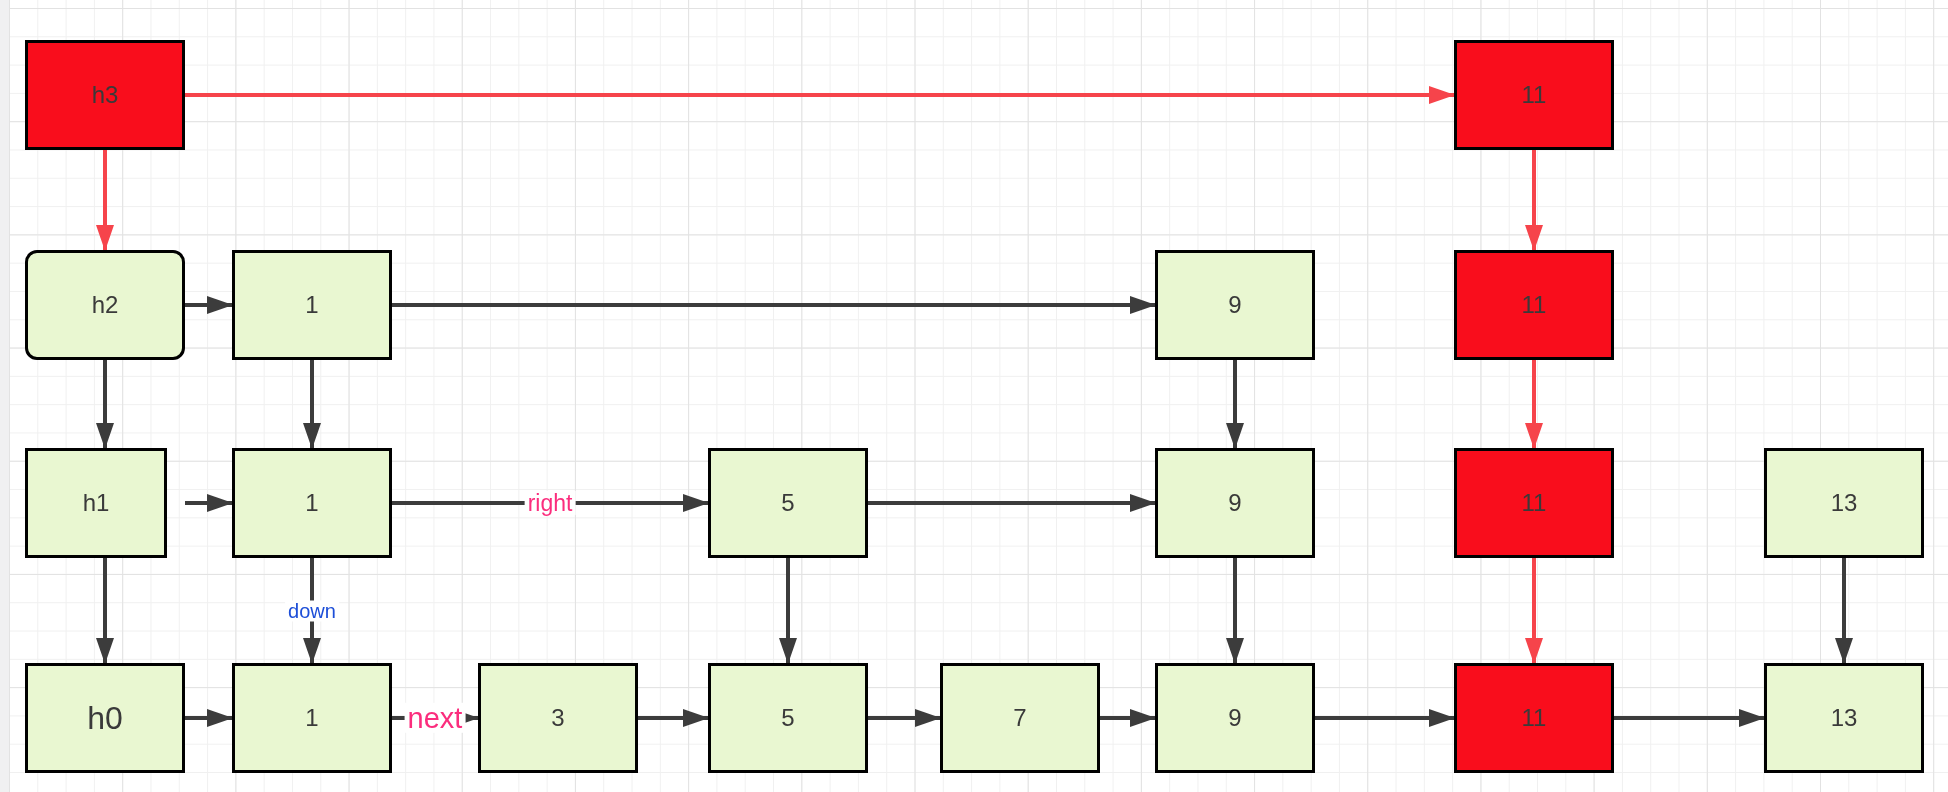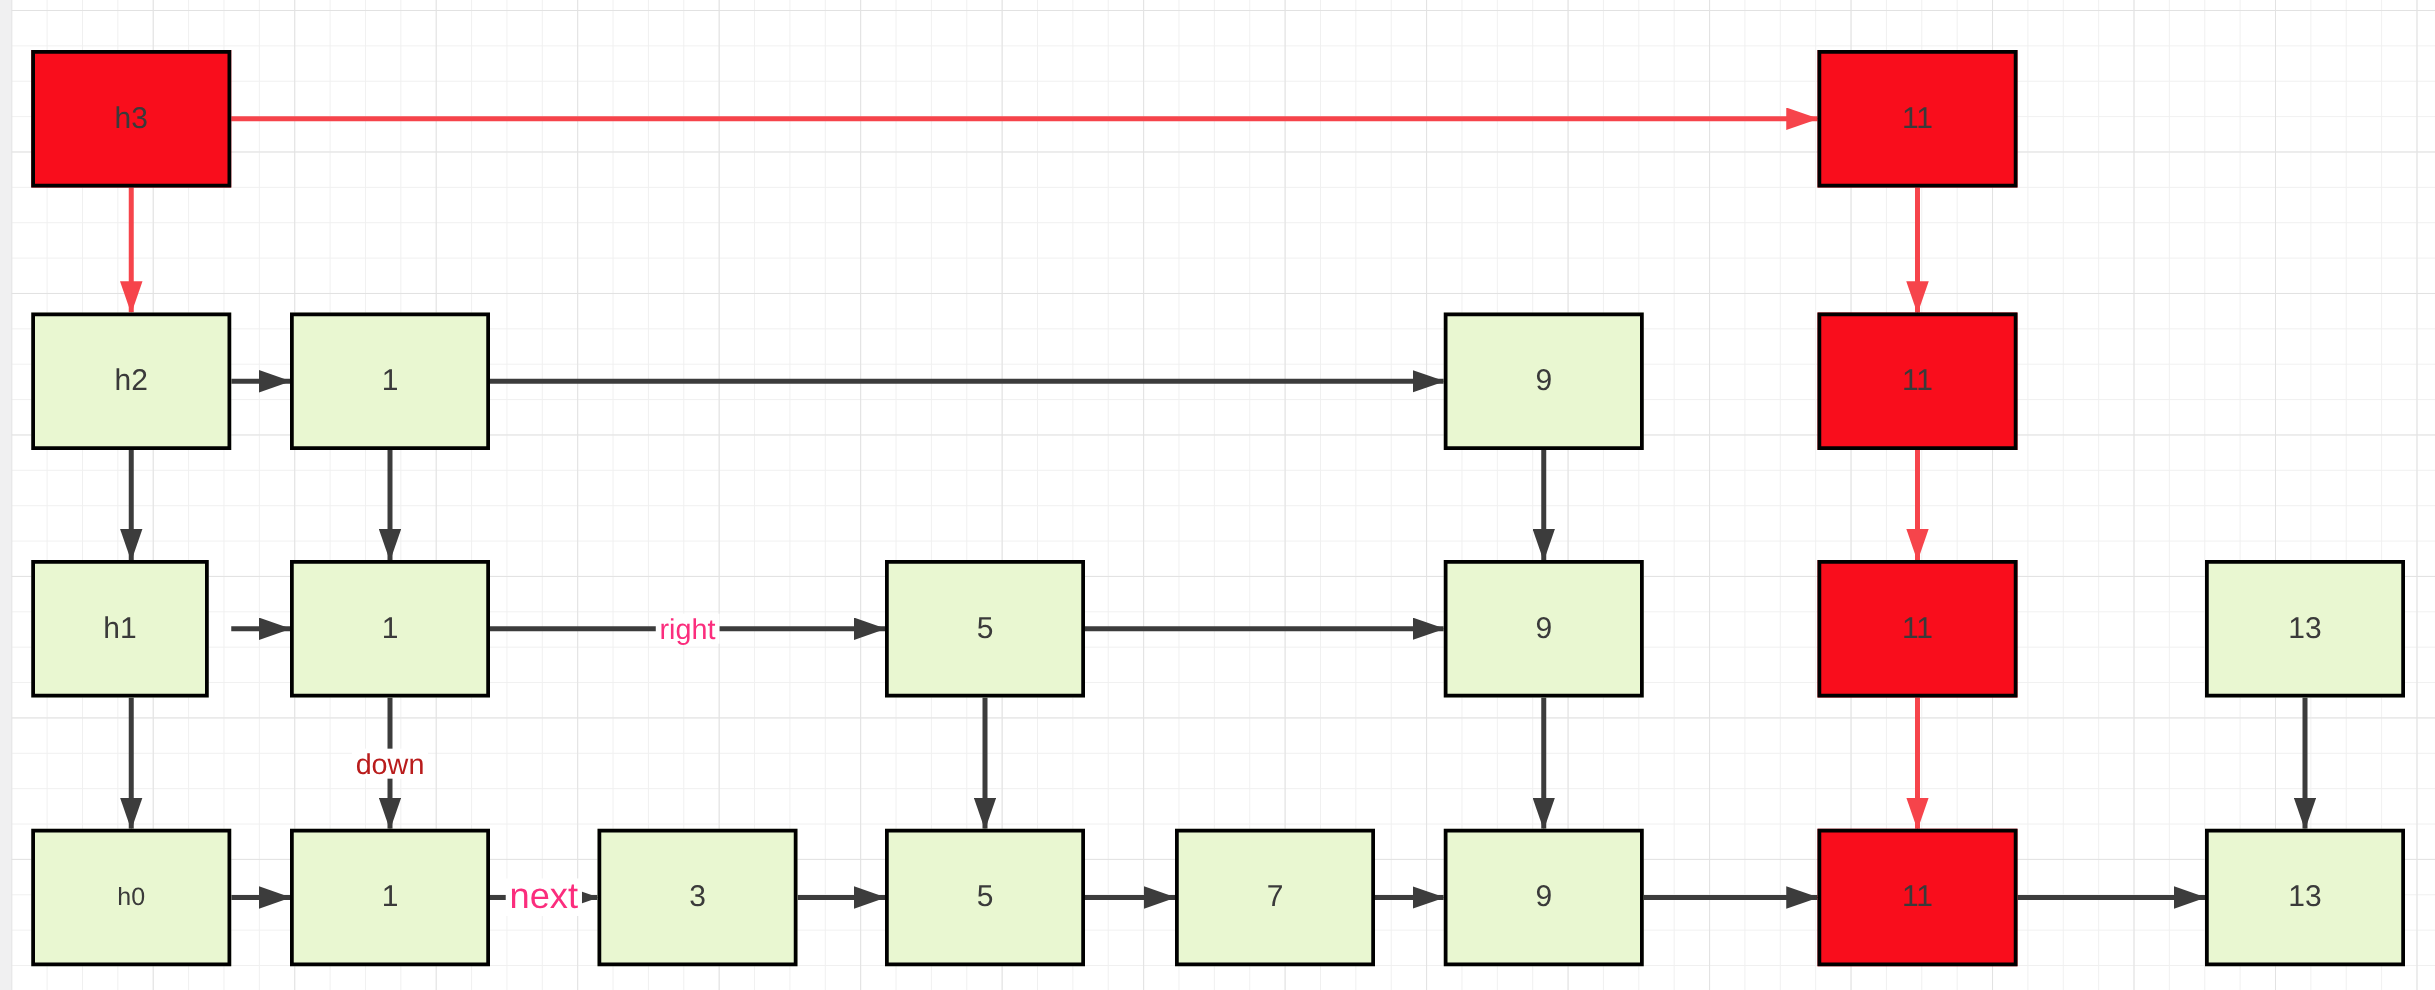--- a/index.html
+++ b/index.html
@@ -77,37 +77,37 @@
         <line x1="638" y1="718" x2="708" y2="718" stroke="#3c3c3c" stroke-width="4" marker-end="url(#arrow-black)"></line>
         <line x1="868" y1="718" x2="940" y2="718" stroke="#3c3c3c" stroke-width="4" marker-end="url(#arrow-black)"></line>
         <line x1="1100" y1="718" x2="1155" y2="718" stroke="#3c3c3c" stroke-width="4" marker-end="url(#arrow-black)"></line>
         <line x1="1315" y1="718" x2="1454" y2="718" stroke="#3c3c3c" stroke-width="4" marker-end="url(#arrow-black)"></line>
         <line x1="1614" y1="718" x2="1764" y2="718" stroke="#3c3c3c" stroke-width="4" marker-end="url(#arrow-black)"></line>
       </g>
   </svg>
   <div id="nodes-layer">
       <div class="node" style="left: 25px; top: 40px; width: 160px; height: 110px; border-width: 3.5px; border-color: rgb(0, 0, 0); background: rgb(249, 13, 28); color: rgb(58, 58, 58); font-size: 24px;">h3</div>
       <div class="node" style="left: 1454px; top: 40px; width: 160px; height: 110px; border-width: 3.5px; border-color: rgb(0, 0, 0); background: rgb(249, 13, 28); color: rgb(58, 58, 58); font-size: 24px;">11</div>
-      <div class="node" style="left: 25px; top: 250px; width: 160px; height: 110px; border-width: 3.5px; border-color: rgb(0, 0, 0); background: rgb(233, 247, 209); color: rgb(58, 58, 58); font-size: 24px;">h2</div>
+      <div class="node" style="left: 25px; top: 250px; width: 160px; height: 110px; border-width: 3.5px; border-color: rgb(0, 0, 0); background: rgb(233, 247, 209); color: rgb(58, 58, 58); font-size: 24px; border-radius: 12px;">h2</div>
       <div class="node" style="left: 232px; top: 250px; width: 160px; height: 110px; border-width: 3.5px; border-color: rgb(0, 0, 0); background: rgb(233, 247, 209); color: rgb(58, 58, 58); font-size: 24px;">1</div>
       <div class="node" style="left: 1155px; top: 250px; width: 160px; height: 110px; border-width: 3.5px; border-color: rgb(0, 0, 0); background: rgb(233, 247, 209); color: rgb(58, 58, 58); font-size: 24px;">9</div>
       <div class="node" style="left: 1454px; top: 250px; width: 160px; height: 110px; border-width: 3.5px; border-color: rgb(0, 0, 0); background: rgb(249, 13, 28); color: rgb(58, 58, 58); font-size: 24px;">11</div>
       <div class="node" style="left: 25px; top: 448px; width: 142px; height: 110px; border-width: 3.5px; border-color: rgb(0, 0, 0); background: rgb(233, 247, 209); color: rgb(58, 58, 58); font-size: 24px;">h1</div>
       <div class="node" style="left: 232px; top: 448px; width: 160px; height: 110px; border-width: 3.5px; border-color: rgb(0, 0, 0); background: rgb(233, 247, 209); color: rgb(58, 58, 58); font-size: 24px;">1</div>
       <div class="node" style="left: 708px; top: 448px; width: 160px; height: 110px; border-width: 3.5px; border-color: rgb(0, 0, 0); background: rgb(233, 247, 209); color: rgb(58, 58, 58); font-size: 24px;">5</div>
       <div class="node" style="left: 1155px; top: 448px; width: 160px; height: 110px; border-width: 3.5px; border-color: rgb(0, 0, 0); background: rgb(233, 247, 209); color: rgb(58, 58, 58); font-size: 24px;">9</div>
       <div class="node" style="left: 1454px; top: 448px; width: 160px; height: 110px; border-width: 3.5px; border-color: rgb(0, 0, 0); background: rgb(249, 13, 28); color: rgb(58, 58, 58); font-size: 24px;">11</div>
       <div class="node" style="left: 1764px; top: 448px; width: 160px; height: 110px; border-width: 3.5px; border-color: rgb(0, 0, 0); background: rgb(233, 247, 209); color: rgb(58, 58, 58); font-size: 24px;">13</div>
-      <div class="node" style="left: 25px; top: 663px; width: 160px; height: 110px; border-width: 3.5px; border-color: rgb(0, 0, 0); background: rgb(233, 247, 209); color: rgb(58, 58, 58); font-size: 20px;">h0</div>
+      <div class="node" style="left: 25px; top: 663px; width: 160px; height: 110px; border-width: 3.5px; border-color: rgb(0, 0, 0); background: rgb(233, 247, 209); color: rgb(58, 58, 58); font-size: 32px;">h0</div>
       <div class="node" style="left: 232px; top: 663px; width: 160px; height: 110px; border-width: 3.5px; border-color: rgb(0, 0, 0); background: rgb(233, 247, 209); color: rgb(58, 58, 58); font-size: 24px;">1</div>
       <div class="node" style="left: 478px; top: 663px; width: 160px; height: 110px; border-width: 3.5px; border-color: rgb(0, 0, 0); background: rgb(233, 247, 209); color: rgb(58, 58, 58); font-size: 24px;">3</div>
       <div class="node" style="left: 708px; top: 663px; width: 160px; height: 110px; border-width: 3.5px; border-color: rgb(0, 0, 0); background: rgb(233, 247, 209); color: rgb(58, 58, 58); font-size: 24px;">5</div>
       <div class="node" style="left: 940px; top: 663px; width: 160px; height: 110px; border-width: 3.5px; border-color: rgb(0, 0, 0); background: rgb(233, 247, 209); color: rgb(58, 58, 58); font-size: 24px;">7</div>
       <div class="node" style="left: 1155px; top: 663px; width: 160px; height: 110px; border-width: 3.5px; border-color: rgb(0, 0, 0); background: rgb(233, 247, 209); color: rgb(58, 58, 58); font-size: 24px;">9</div>
       <div class="node" style="left: 1454px; top: 663px; width: 160px; height: 110px; border-width: 3.5px; border-color: rgb(0, 0, 0); background: rgb(249, 13, 28); color: rgb(58, 58, 58); font-size: 24px;">11</div>
       <div class="node" style="left: 1764px; top: 663px; width: 160px; height: 110px; border-width: 3.5px; border-color: rgb(0, 0, 0); background: rgb(233, 247, 209); color: rgb(58, 58, 58); font-size: 24px;">13</div>
     </div>
   <div id="labels-layer">
       <div class="edge-label" style="left: 550px; top: 503px; color: rgb(251, 45, 125); font-size: 23px; background: rgb(255, 255, 255);">right</div>
-      <div class="edge-label" style="left: 312px; top: 610.5px; color: #b91c1c; font-size: 23px; background: rgb(255, 255, 255);">down</div>
+      <div class="edge-label" style="left: 312px; top: 610.5px; color: #1d4ed8; font-size: 20px; background: rgb(255, 255, 255);">down</div>
       <div class="edge-label" style="left: 435px; top: 718px; color: rgb(251, 45, 125); font-size: 29px; background: rgb(255, 255, 255);">next</div>
     </div>
 </div>
 
 </body></html>

